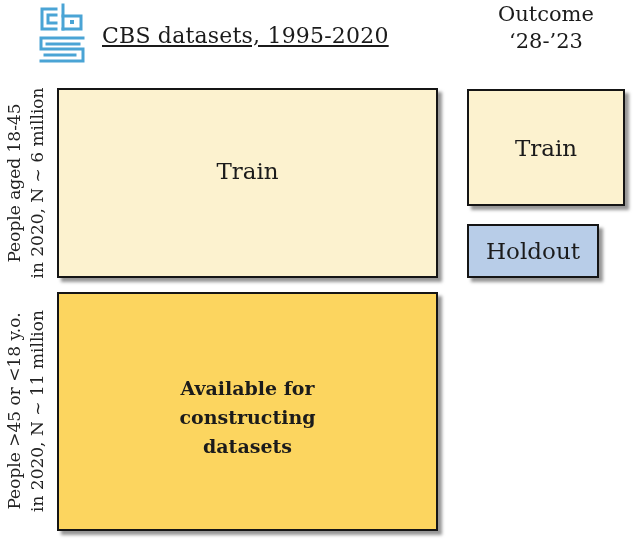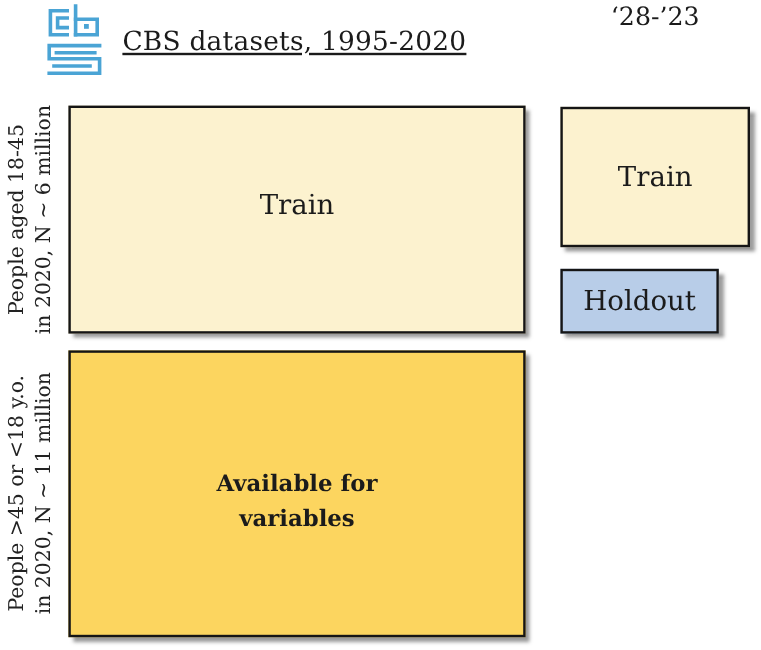--- a/index.html
+++ b/index.html
@@ -103,39 +103,41 @@
 
       <path d="M48 35 L6 35 L6 46 L48 46 L48 58 L6 58"></path>
       <path d="M44 41 L12 41"></path>
       <path d="M40 52 L10 52"></path>
     </svg>
   </div>
 
   <div class="fig-title">CBS datasets, 1995-2020</div>
 
   <div class="outcome-header">
+    <div>Outcome</div>
     <div>‘28-’23</div>
   </div>
 
   <div class="box cream train-main-box">
     <span class="box-label">Train</span>
   </div>
 
   <div class="box cream train-outcome-box">
     <span class="box-label">Train</span>
   </div>
 
   <div class="box blue holdout-box">
     <span class="box-label">Holdout</span>
   </div>
 
   <div class="box gold available-box">
     <div class="available-text">
       <div>Available for</div>
-      <div>variables</div>
+      <div>constructing</div>
+      <div>datasets</div>
     </div>
   </div>
 
   <div class="side-label side-label-top">
     <div>People aged 18-45</div>
     <div>in 2020, N ~ 6 million</div>
   </div>
 
   <div class="side-label side-label-bottom">
     <div>People &gt;45 or &lt;18 y.o.</div>

